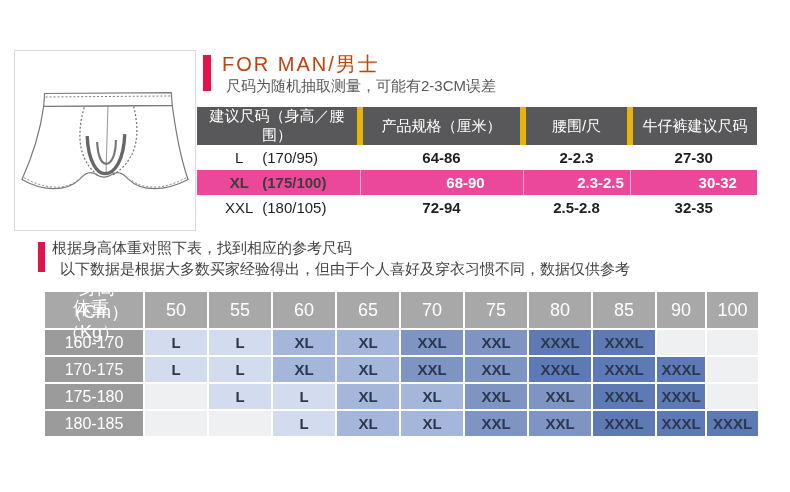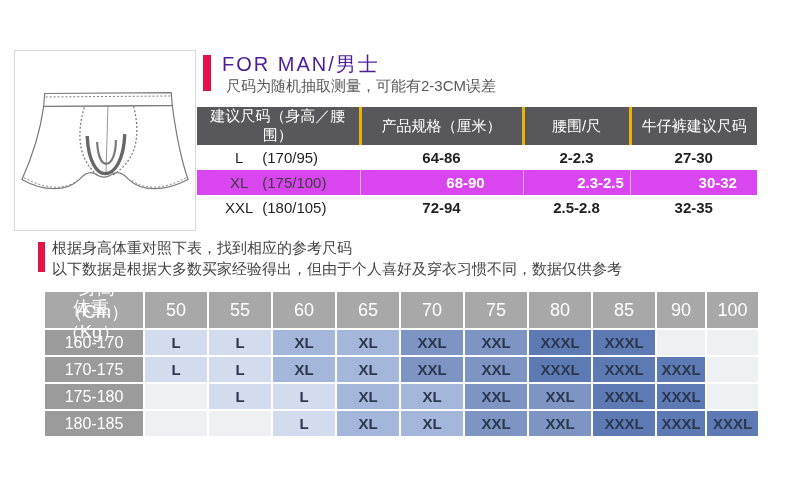--- a/index.html
+++ b/index.html
@@ -5,39 +5,39 @@
   html,body{margin:0;padding:0;background:#fff;}
   body{width:790px;height:492px;position:relative;overflow:hidden;
        font-family:"Liberation Sans","DejaVu Sans",sans-serif;}
   .abs{position:absolute;}
 
   
   .product-box{left:14px;top:50px;width:180px;height:179px;border:1px solid #d9d9d9;background:#fff;}
 
   
   .accent-bar{left:203px;top:55px;width:8px;height:36px;background:var(--accent,#e4114b);}
-  .page-title{left:222px;top:51px;font-size:20px;letter-spacing:2px;color:#4c1d95;}
+  .page-title{left:222px;top:51px;font-size:20px;letter-spacing:2px;color:#c2410c;}
   .page-subtitle{left:226px;top:77px;font-size:15px;color:#595757;}
 
   
   .size-table{left:197px;top:107px;width:560px;border-collapse:collapse;table-layout:fixed;position:absolute;}
   .size-table th{background:#58585a;color:#fff;font-weight:500;font-size:15px;height:26px;padding:0;text-align:center;}
-  .size-table th + th{border-left:3px solid #eab308;}
+  .size-table th + th{border-left:6px solid #eab308;}
   .size-table td{height:25px;padding:0;text-align:center;font-size:15px;color:#1f1f1f;}
   .size-table td + td{border-left:1px solid rgba(255,255,255,.55);font-weight:700;}
-  .size-table tr.alt td{background:#d946ef;}
+  .size-table tr.alt td{background:#ec4899;font-weight:bold;}
   .size-table tr.alt td + td{color:#fff;padding-left:48px;}
   .size-table tr.alt td.c1{color:#3d3d3d;}
   .size-table td.c1 .sz{display:inline-block;width:46px;text-align:center;}
   .size-table td.c1 .spec{display:inline-block;width:78px;text-align:left;}
 
   
   .accent-bar2{left:38px;top:242px;width:7px;height:30px;background:var(--accent,#e4114b);}
   .note1{left:52px;top:239px;font-size:15px;color:#434343;}
-  .note2{left:52px;top:260px;font-size:15px;color:#434343;}
+  .note2{left:60px;top:260px;font-size:15px;color:#434343;}
 
   
   .matrix{left:43px;top:290px;border-collapse:separate;border-spacing:2px;position:absolute;}
   .matrix th,.matrix td{padding:0;text-align:center;}
   .matrix th.wcol{background:#a8a8a8;color:#fff;font-weight:400;font-size:18px;height:36px;}
   .matrix td.hrow{background:#9b9b9b;color:#fff;font-size:16px;height:25px;}
   .matrix td.cell{font-size:15px;font-weight:600;color:#2c3850;height:25px;}
   .matrix td.s-empty{background:#eef0f2;}
   .matrix td.s-l{background:var(--size_l,#d3dcee);}
   .matrix td.s-xl{background:var(--size_xl,#a4b7da);}

